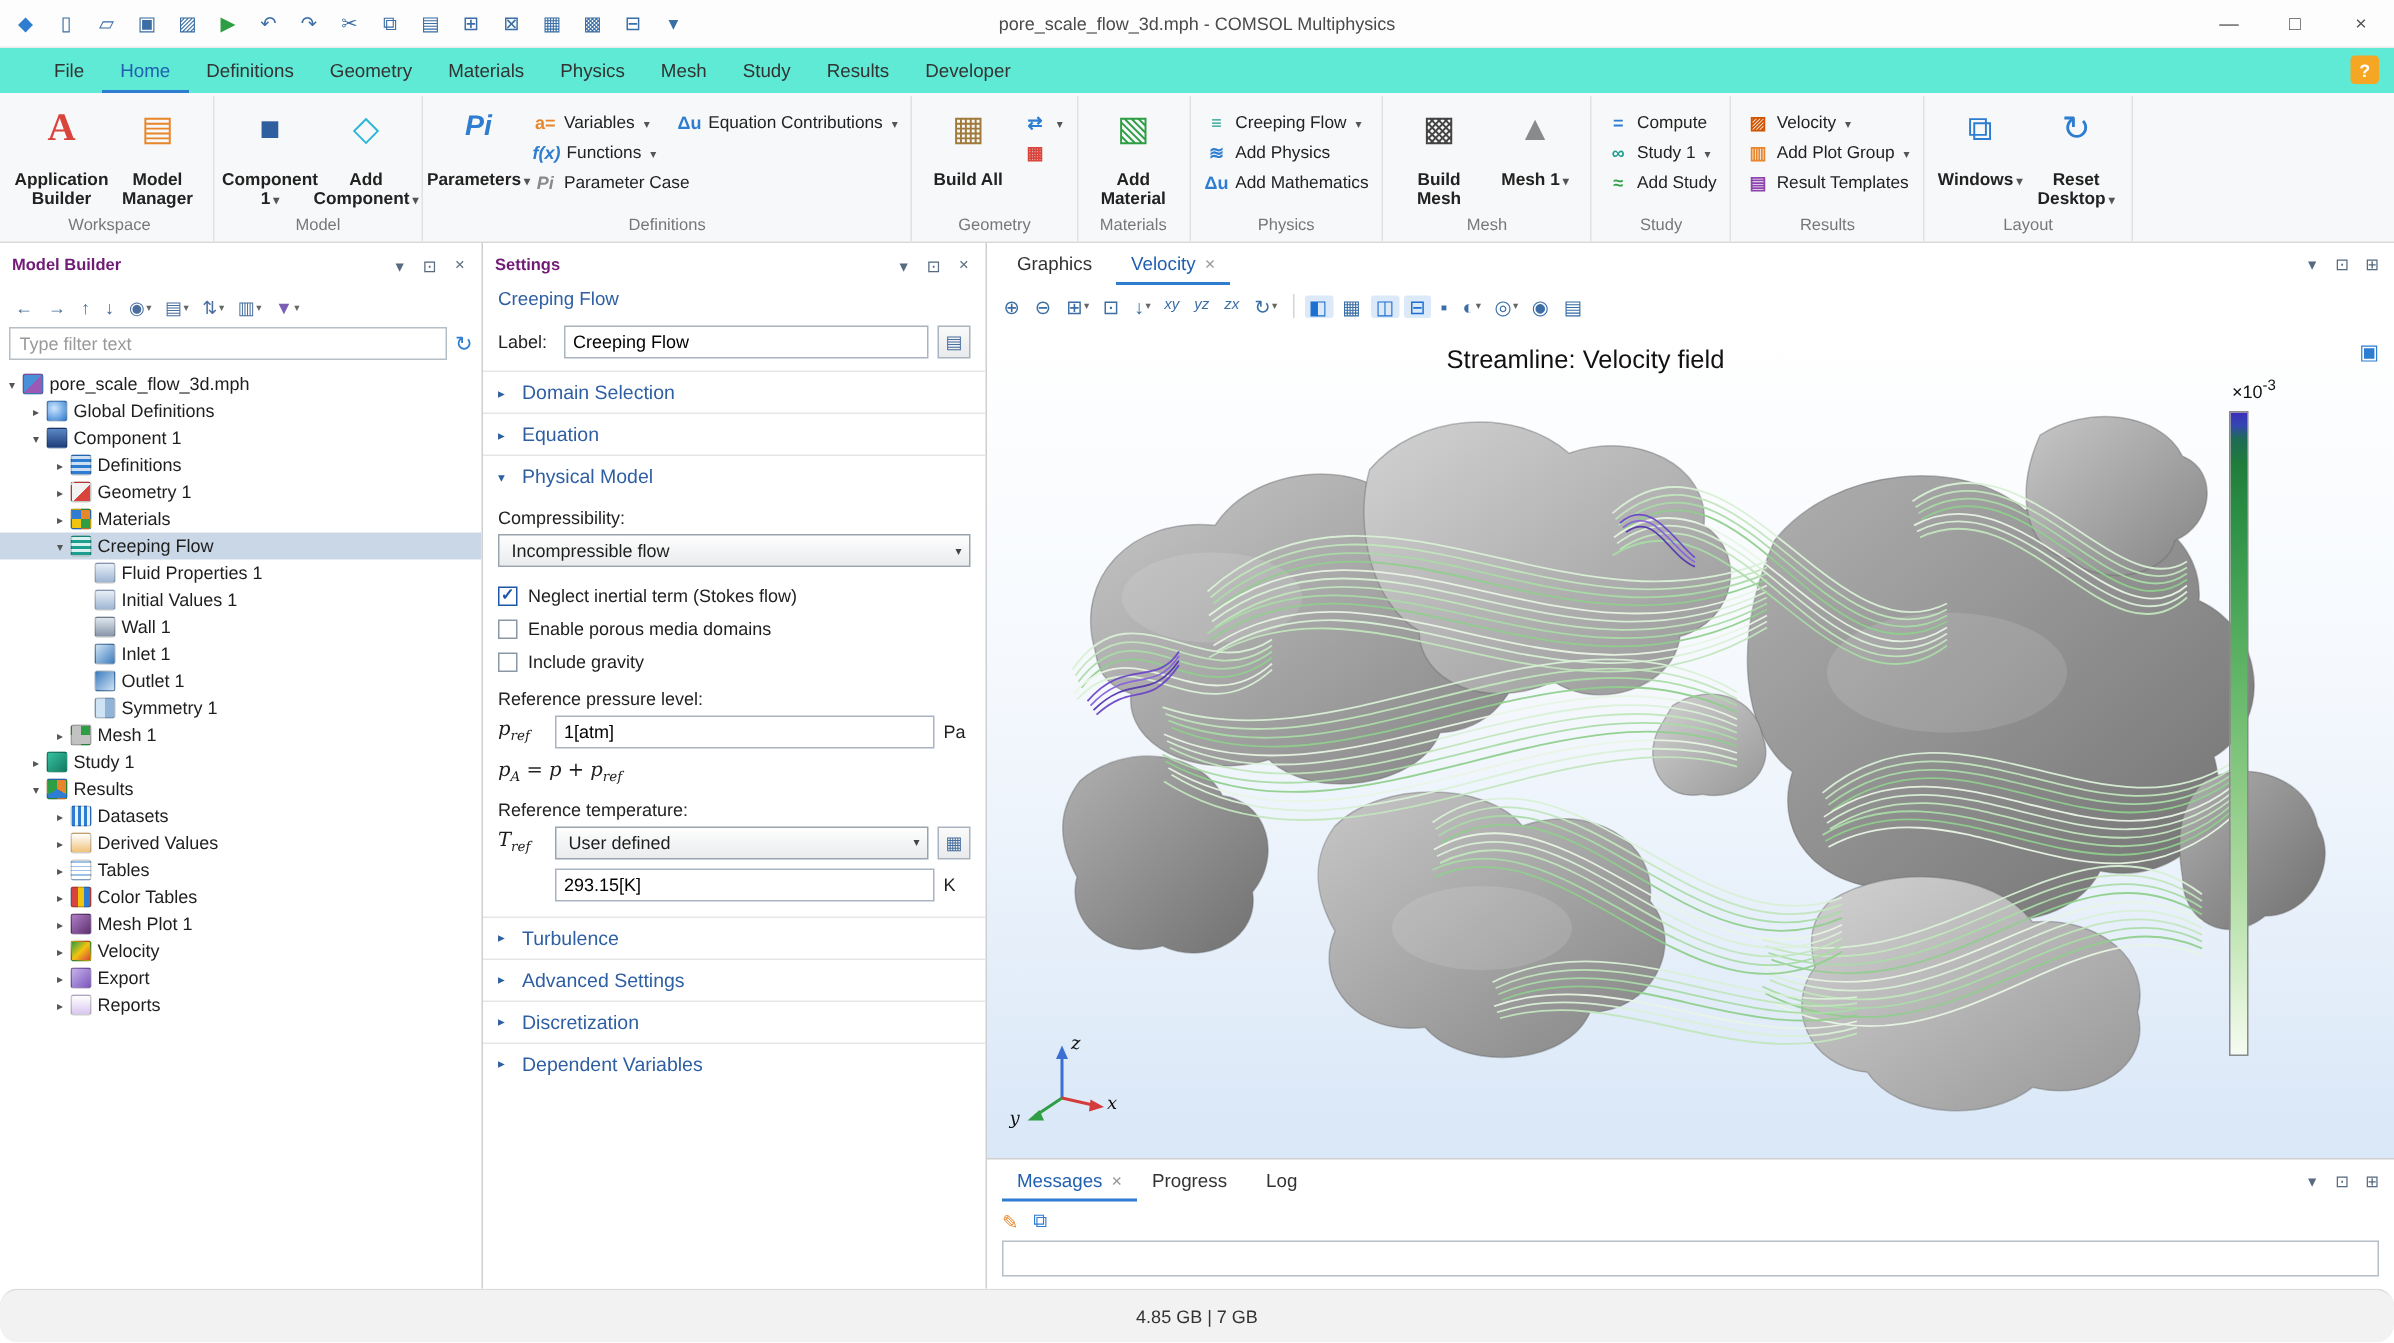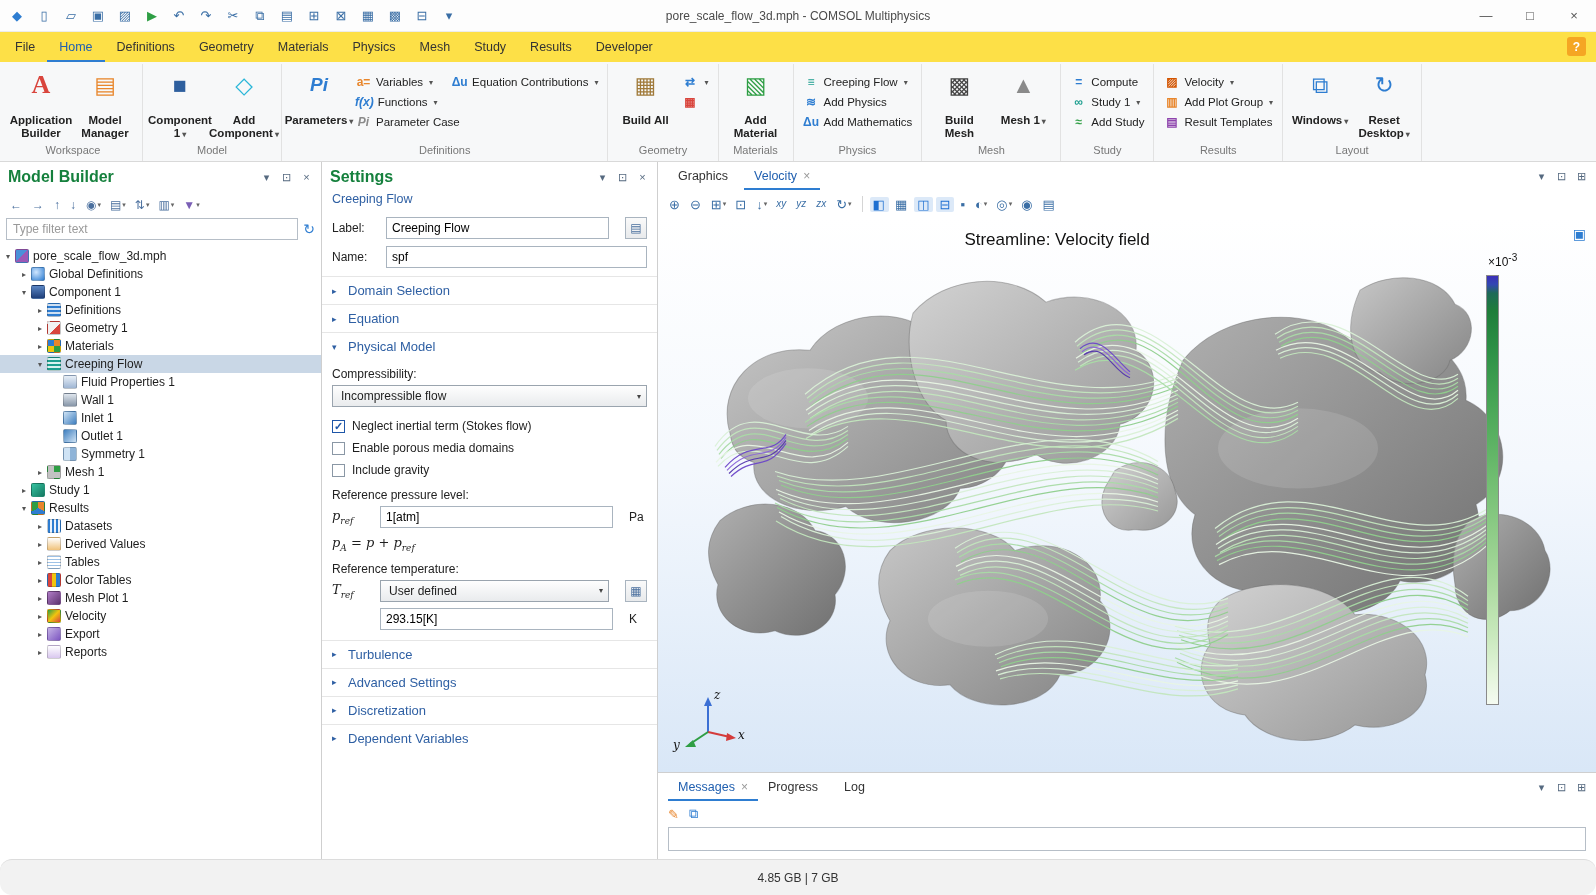--- a/index.html
+++ b/index.html
@@ -9,21 +9,21 @@
 
   
   .titlebar { height:32px; display:flex; align-items:center; background:#fdfdfd; border-bottom:1px solid #ececec; padding-left:8px; position:relative; flex:none; }
   .tb-icons { display:flex; gap:9px; align-items:center; z-index:2; }
   .tb-ic { font-size:13px; width:18px; text-align:center; color:#3a6ea5; cursor:default; }
   .tb-title { position:absolute; left:0; right:0; text-align:center; color:#4a4a4a; font-size:12px; }
   .tb-win { margin-left:auto; display:flex; z-index:2; }
   .tb-winbtn { width:44px; height:31px; display:flex; align-items:center; justify-content:center; color:#555; font-size:13px; }
 
   
-  .menubar { height:30px; display:flex; align-items:center; padding-left:3px; background:#fde047; position:relative; flex:none; }
+  .menubar { height:30px; display:flex; align-items:center; padding-left:24px; background:#5eead4; position:relative; flex:none; }
   .mtab { padding:0 12px; height:30px; display:flex; align-items:center; font-size:12.5px; color:#333; cursor:default; }
   .mtab.active { color:#2160b0; box-shadow: inset 0 -2px 0 #2e7dd1; }
   .help-btn { position:absolute; right:10px; width:19px; height:19px; background:#f5a623; color:#fff; border-radius:3px; display:flex; align-items:center; justify-content:center; font-weight:bold; font-size:12px; }
 
   
   .ribbon { height:100px; background:#f7f8f9; border-bottom:1px solid #d9d9d9; display:flex; align-items:stretch; padding:2px 4px 0; flex:none; }
   .rgroup { display:flex; flex-direction:column; padding:0 6px; border-right:1px solid #e2e2e2; }
   .rbody { flex:1; display:flex; align-items:flex-start; gap:2px; padding-top:3px; }
   .rname { height:17px; text-align:center; font-size:11px; color:#777; }
   .rbtn-lg { width:62px; min-height:72px; display:flex; flex-direction:column; align-items:center; text-align:center; padding:3px 1px; border-radius:3px; cursor:default; }
@@ -42,21 +42,21 @@
   .c-orange{color:#e8862c} .c-teal{color:#1d9e8f} .c-green{color:#2e9e44} .c-gray{color:#8a8a8a}
   .c-purple{color:#8e44ad} .c-dark{color:#444} .c-tan{color:#a07a3a} .c-multi{color:#d35400}
   .c-run{color:#2e9e44} .c-logo{color:#2e7dd1}
 
   
   .main { flex:1; display:flex; min-height:0; }
   .panel { background:#fff; border-right:1px solid #cfcfcf; display:flex; flex-direction:column; }
   .mbpanel { width:322px; flex:none; }
   .stpanel { width:336px; flex:none; }
   .phead { height:30px; display:flex; align-items:center; padding:0 8px; flex:none; }
-  .ptitle { font-size:16px; font-weight:bold; color:#15803d; }
+  .ptitle { font-size:11px; font-weight:bold; color:#701a75; }
   .phicons { margin-left:auto; display:flex; gap:7px; }
   .hic { font-size:11px; color:#566a80; width:13px; text-align:center; cursor:default; }
 
   .mbtoolbar { height:26px; display:flex; align-items:center; gap:1px; padding:0 6px; flex:none; }
   .mbi { display:flex; align-items:center; color:#4a6f9e; font-size:12px; padding:0 4px; cursor:default; }
   .mbi .gtc { font-size:7px; color:#666; margin-left:1px; }
   .c-filter { color:#7a5fb5; }
   .filterrow { display:flex; align-items:center; padding:0 6px 5px; gap:5px; flex:none; }
   .filterinput { flex:1; height:22px; border:1px solid #b6bec7; padding:0 6px; font-size:12px; color:#333; font-family:"Liberation Sans",sans-serif; }
   .filterinput::placeholder { color:#999; }
@@ -89,21 +89,21 @@
   .i-tables{background:repeating-linear-gradient(0deg,#fff 0 2px,#9ec2e6 2px 3px)}
   .i-colortables{background:linear-gradient(90deg,#d9453d 0 33%,#f1c40f 33% 66%,#2e7dd1 66% 100%)}
   .i-meshplot{background:linear-gradient(135deg,#b07cc6,#5e3370)}
   .i-velocity{background:linear-gradient(135deg,#2e9e44,#f1c40f,#d9453d)}
   .i-export{background:linear-gradient(135deg,#c5b3e6,#7e57c2)}
   .i-reports{background:linear-gradient(180deg,#ffffff,#d9c7ef)}
 
   
   .psub { padding:0 10px 7px; color:#2e5fa3; font-size:12.5px; flex:none; }
   .sform { padding:4px 10px 8px; display:flex; flex-direction:column; gap:7px; flex:none; }
-  .frow { display:flex; align-items:center; gap:16px; }
+  .frow { display:flex; align-items:center; gap:6px; }
   .frow > label { width:38px; color:#222; flex:none; }
   .frow input { flex:1; height:22px; border:1px solid #a9b4bf; padding:0 5px; font-size:12px; min-width:0; font-family:"Liberation Sans",sans-serif; }
   .sq-btn { width:22px; height:22px; border:1px solid #a9b4bf; background:linear-gradient(#fafafa,#e8eaec); display:flex; align-items:center; justify-content:center; color:#4a6f9e; font-size:12px; flex:none; cursor:default; }
   .sec { height:28px; display:flex; align-items:center; gap:6px; padding:0 10px; border-top:1px solid #e6e6e6; color:#2e5fa3; font-size:13px; cursor:default; }
   .sarrow { font-size:9px; color:#2e5fa3; width:10px; flex:none; }
   .pm-body { padding:0 10px 10px; display:flex; flex-direction:column; flex:none; }
   .flabel { margin:7px 0 4px; color:#222; }
   .dropdown { height:22px; border:1px solid #9aa4ae; background:linear-gradient(#fefefe,#e9ebed); display:flex; align-items:center; padding:0 5px 0 8px; justify-content:space-between; font-size:12px; cursor:default; }
   .ddbtn { font-size:8px; color:#444; padding-left:6px; }
   .cbrow { display:flex; align-items:center; gap:7px; height:22px; cursor:default; }
@@ -507,20 +507,25 @@
             <span class="ticon i-physics"></span>
             <span class="tlabel">Creeping Flow</span>
           </div>
           <div class="trow d3">
             <span class="twisty"></span>
             <span class="ticon i-fluid"></span>
             <span class="tlabel">Fluid Properties 1</span>
           </div>
           <div class="trow d3">
             <span class="twisty"></span>
+            <span class="ticon i-initial"></span>
+            <span class="tlabel">Initial Values 1</span>
+          </div>
+          <div class="trow d3">
+            <span class="twisty"></span>
             <span class="ticon i-wall"></span>
             <span class="tlabel">Wall 1</span>
           </div>
           <div class="trow d3">
             <span class="twisty"></span>
             <span class="ticon i-inlet"></span>
             <span class="tlabel">Inlet 1</span>
           </div>
           <div class="trow d3">
             <span class="twisty"></span>
@@ -599,24 +604,20 @@
             <span class="hic">⊡</span>
             <span class="hic">×</span>
           </span>
       </div>
       <div class="psub">Creeping Flow</div>
       <div class="sform">
         <div class="frow">
           <label>Label:</label>
           <input value="Creeping Flow" style="">
           <span class="sq-btn">▤</span>
-        </div>
-        <div class="frow">
-          <label>Name:</label>
-          <input value="spf" style="">
         </div>
       </div>
       <div>
 
       <div class="sec">
             <span class="sarrow">▸</span>
             <span>Domain Selection</span>
           </div>
           <div class="sec">
             <span class="sarrow">▸</span>

